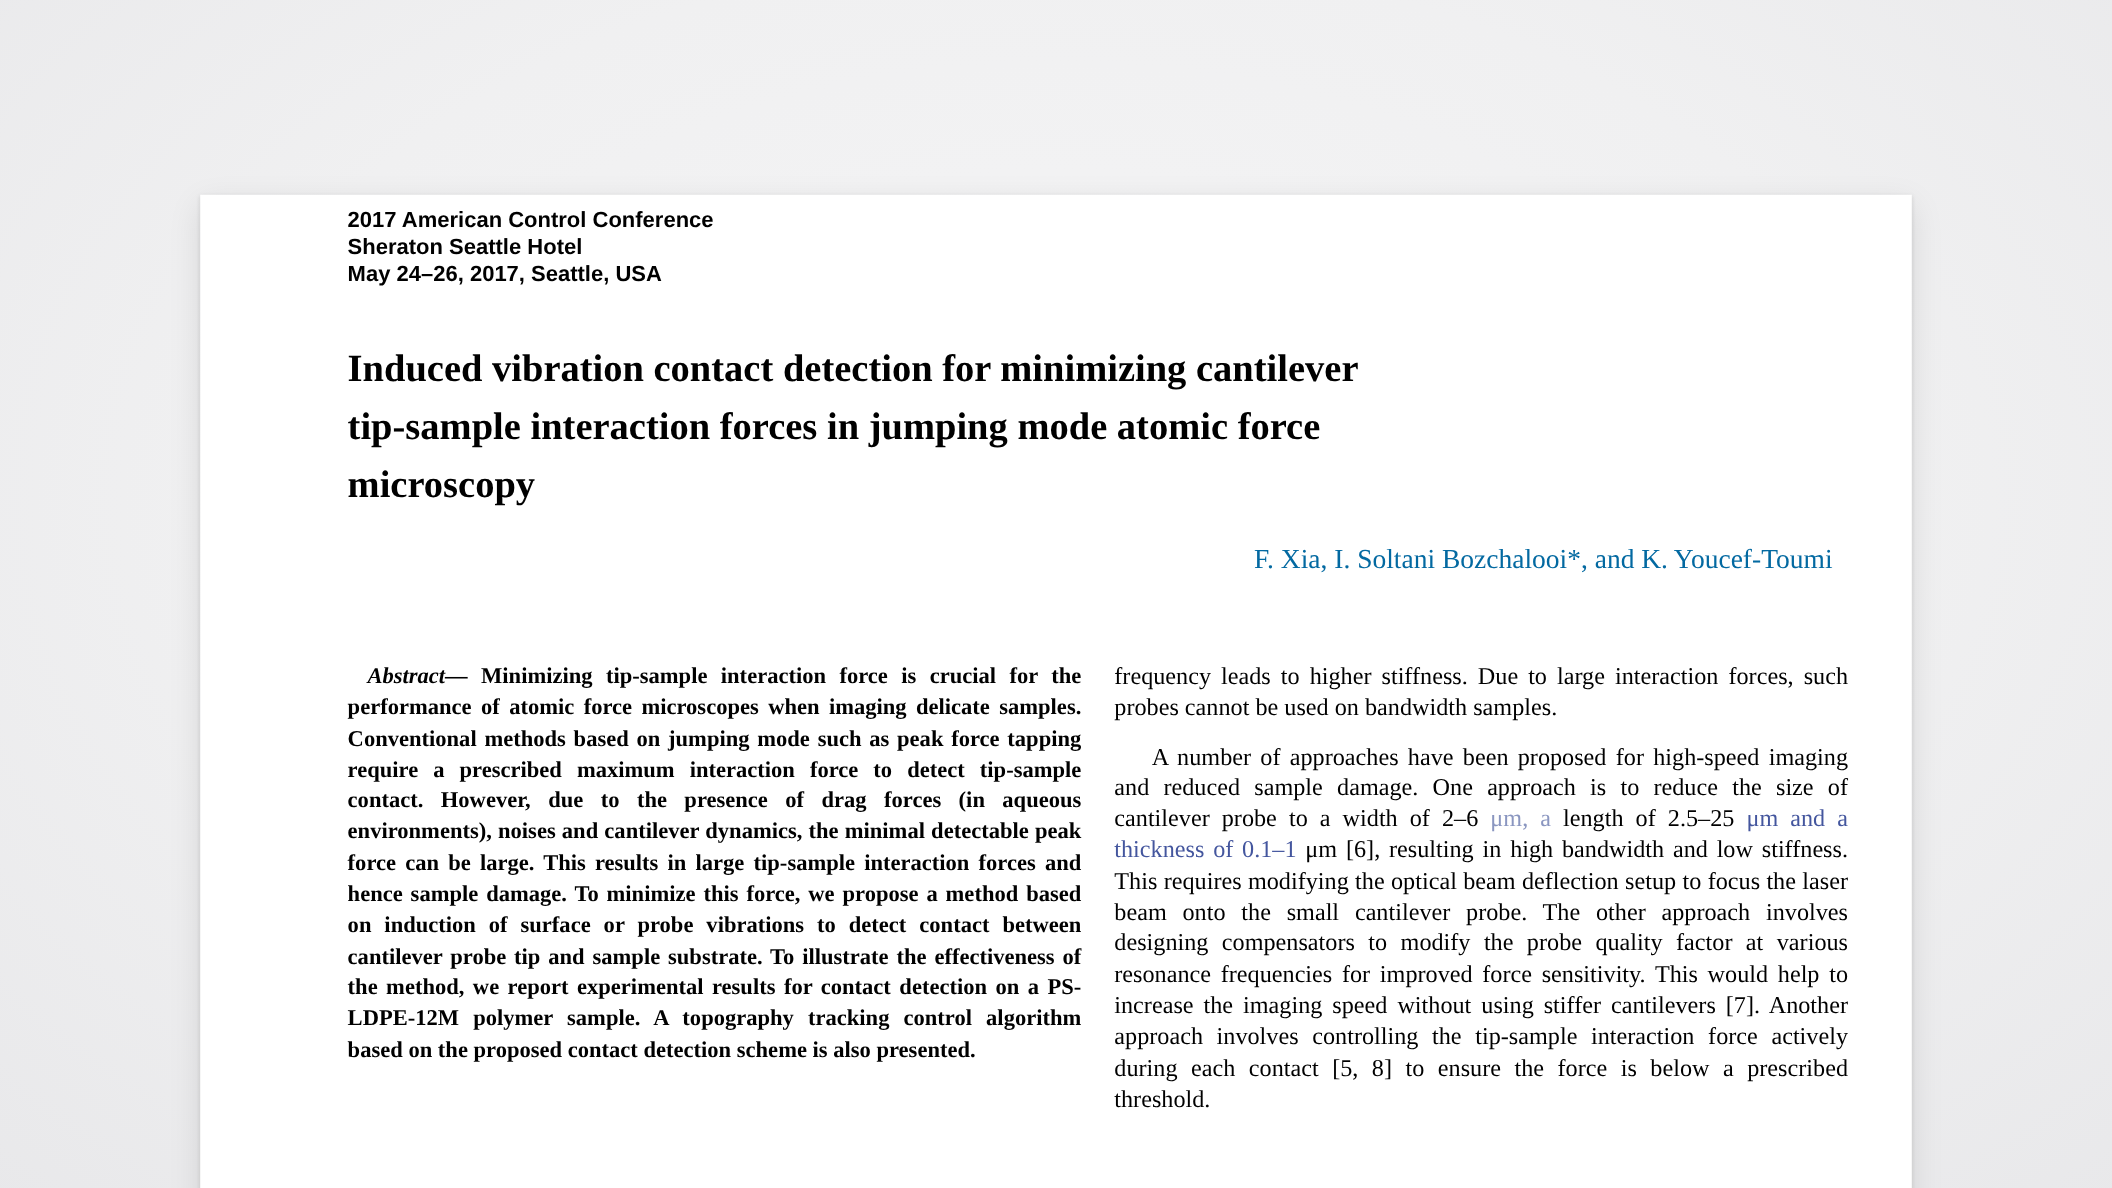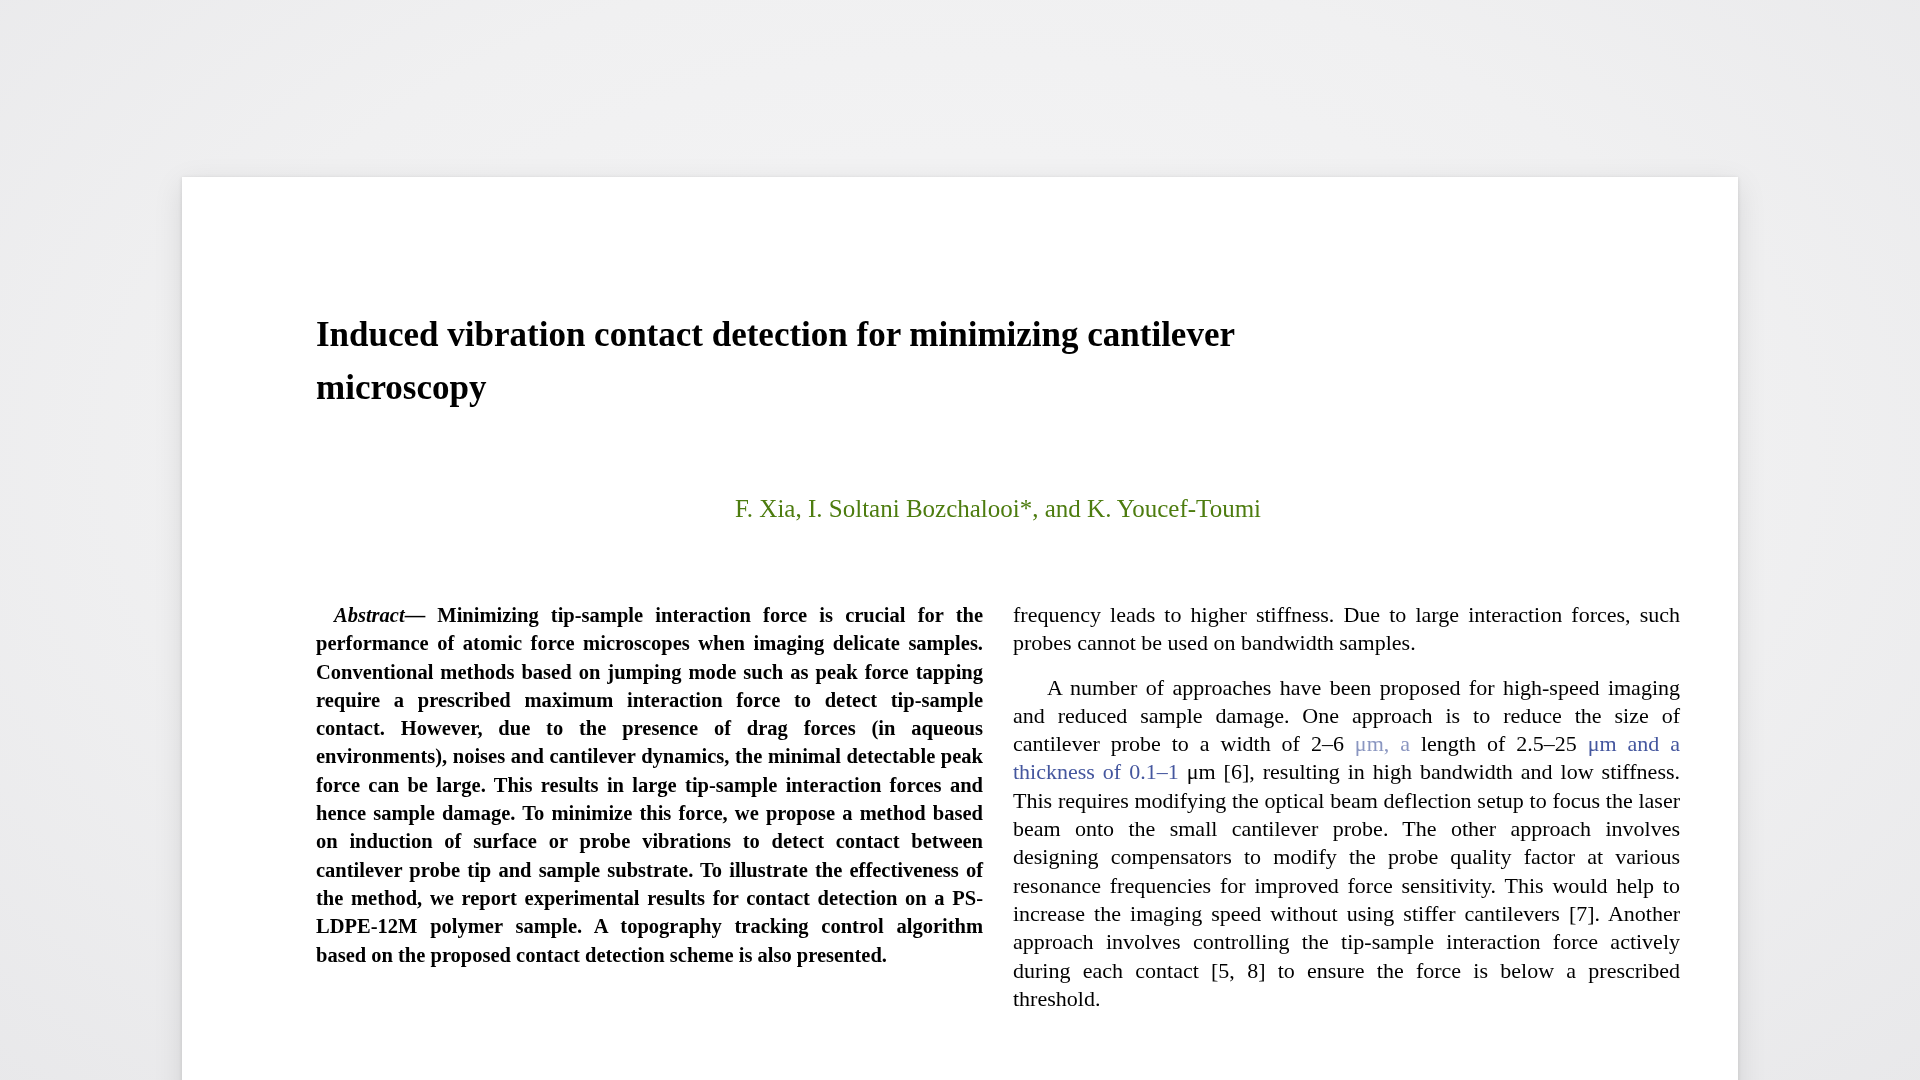--- a/index.html
+++ b/index.html
@@ -40,27 +40,27 @@
     top: 131px;
     width: 1364px;
     text-align: left;
     font-weight: bold;
     font-size: 35px;
     line-height: 53px;
     color: #000;
   }
   .authors {
     position: absolute;
-    left: 134px;
+    left: 120px;
     top: 317px;
     width: 1364px;
-    text-align: center;
+    text-align: right;
     font-size: 25px;
     line-height: 30px;
-    color: #4d7c0f;
+    color: #0369a1;
   }
   .columns {
     position: absolute;
     left: 134px;
     top: 424px;
     width: 1364px;
     display: flex;
     gap: 30px;
   }
   .col {
@@ -88,23 +88,29 @@
     margin-top: 16px;
     text-indent: 34px;
   }
 </style>
 </head>
 <body>
 
 <div>
   <div class="page">
 
+    <div class="conf-header">
+      <div>2017 American Control Conference</div>
+      <div>Sheraton Seattle Hotel</div>
+      <div>May 24–26, 2017, Seattle, USA</div>
+    </div>
 
     <div class="paper-title">
       <div>Induced vibration contact detection for minimizing cantilever</div>
+      <div>tip-sample interaction forces in jumping mode atomic force</div>
       <div>microscopy</div>
     </div>
 
     <div class="authors">F. Xia, I. Soltani Bozchalooi*, and K. Youcef-Toumi</div>
 
     <div class="columns">
 
       <div class="col">
         <p class="abstract"><span class="abs-label">Abstract</span><span>— Minimizing tip-sample interaction force is crucial for the performance of atomic force microscopes when imaging delicate samples. Conventional methods based on jumping mode such as peak force tapping require a prescribed maximum interaction force to detect tip-sample contact. However, due to the presence of drag forces (in aqueous environments), noises and cantilever dynamics, the minimal detectable peak force can be large. This results in large tip-sample interaction forces and hence sample damage. To minimize this force, we propose a method based on induction of surface or probe vibrations to detect contact between cantilever probe tip and sample substrate. To illustrate the effectiveness of the method, we report experimental results for contact detection on a PS-LDPE-12M polymer sample. A topography tracking control algorithm based on the proposed contact detection scheme is also presented.</span></p>
       </div>

